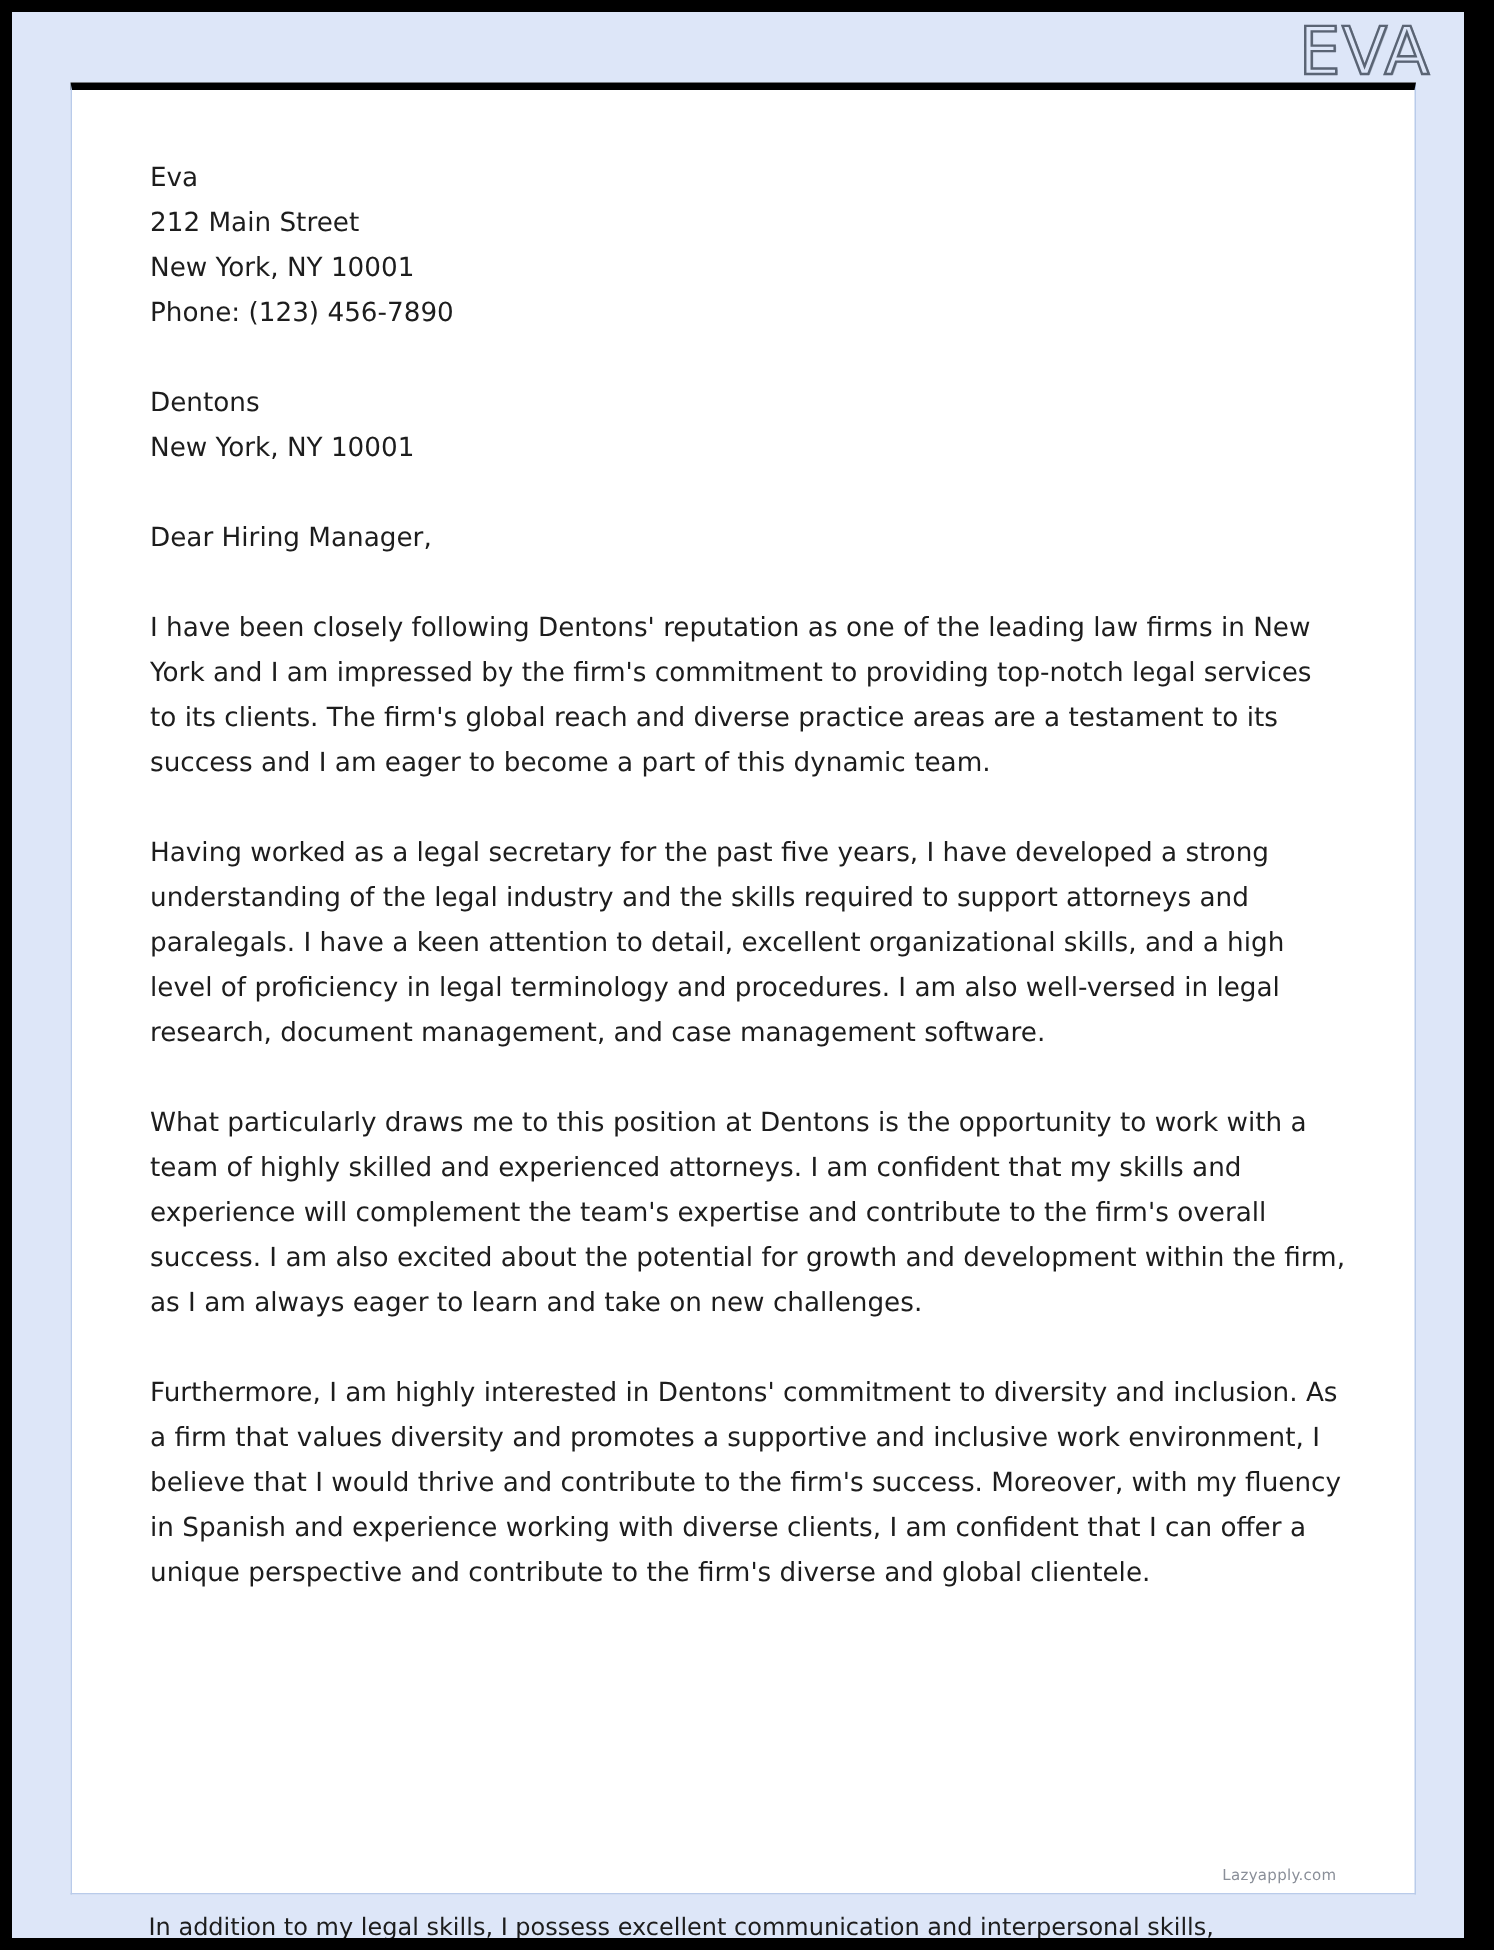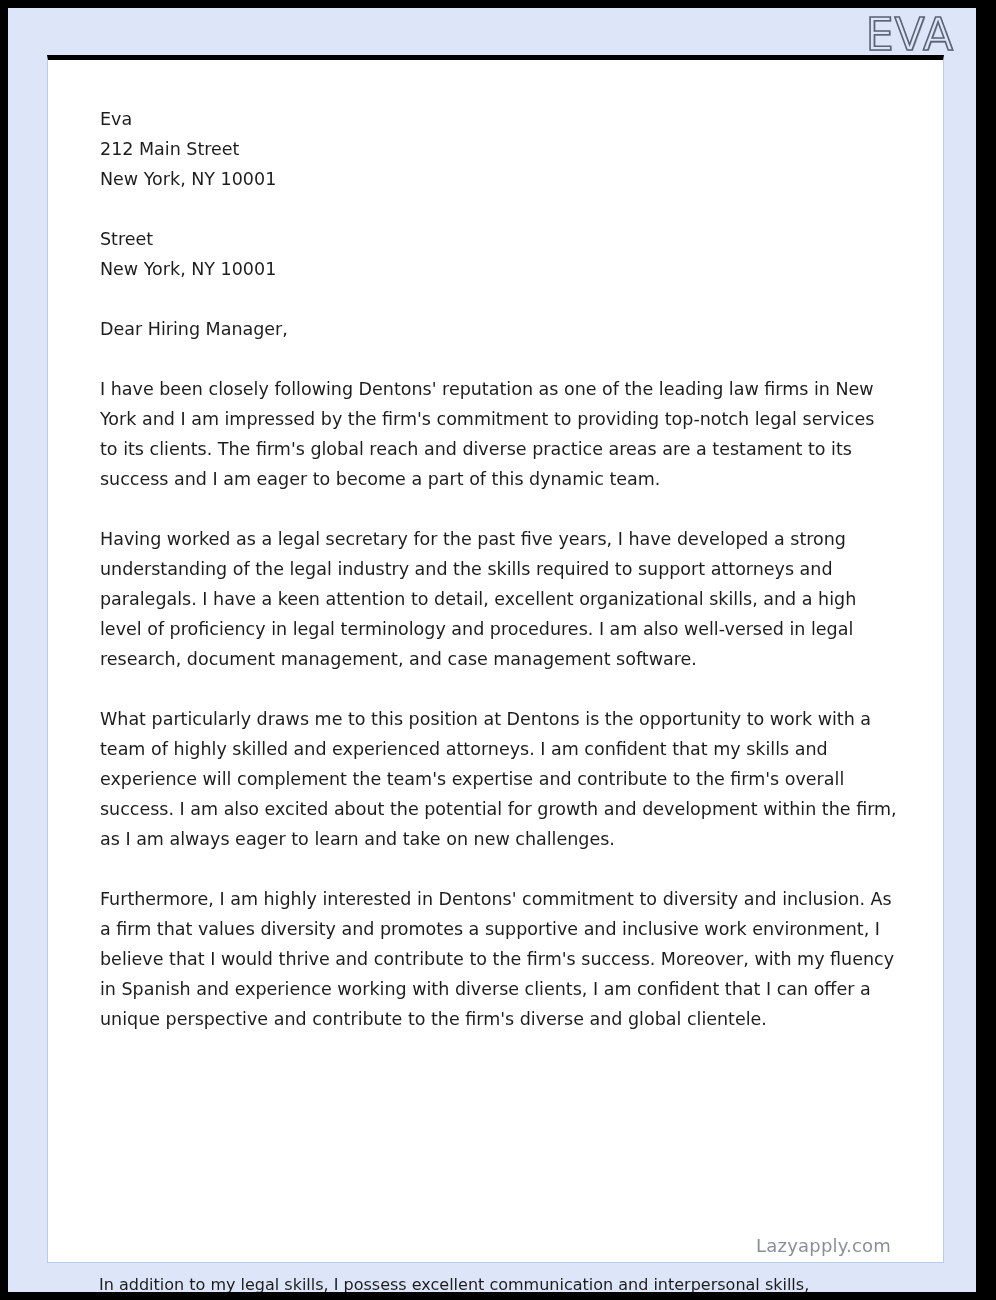--- a/index.html
+++ b/index.html
@@ -92,21 +92,21 @@
   .salutation {
     margin: 0 0 30px 0;
   }
 
   
   .watermark {
     position: absolute;
     right: 52px;
     bottom: 6px;
     font-family: "DejaVu Sans", sans-serif;
-    font-size: 18px;
+    font-size: 10px;
     color: #8a8f99;
     letter-spacing: 0.2px;
   }
 
   
   .overflow-line {
     position: absolute;
     left: 91px;
     top: 1262px;
     width: 880px;
@@ -125,24 +125,25 @@
 
     <div class="brand">EVA</div>
 
     <div class="sheet">
       <div class="sheet-inner letter">
 
         <div class="block">
           <div class="addr-line">Eva</div>
           <div class="addr-line">212 Main Street</div>
           <div class="addr-line">New York, NY 10001</div>
+          <div class="addr-line">Phone: (123) 456-7890</div>
         </div>
 
         <div class="block">
-          <div class="addr-line">Street</div>
+          <div class="addr-line">Dentons</div>
           <div class="addr-line">New York, NY 10001</div>
         </div>
 
         <div class="salutation">Dear Hiring Manager,</div>
 
         <p class="para">I have been closely following Dentons' reputation as one of the leading law firms in New York and I am impressed by the firm's commitment to providing top-notch legal services to its clients. The firm's global reach and diverse practice areas are a testament to its success and I am eager to become a part of this dynamic team.</p>
         <p class="para">Having worked as a legal secretary for the past five years, I have developed a strong understanding of the legal industry and the skills required to support attorneys and paralegals. I have a keen attention to detail, excellent organizational skills, and a high level of proficiency in legal terminology and procedures. I am also well-versed in legal research, document management, and case management software.</p>
         <p class="para">What particularly draws me to this position at Dentons is the opportunity to work with a team of highly skilled and experienced attorneys. I am confident that my skills and experience will complement the team's expertise and contribute to the firm's overall success. I am also excited about the potential for growth and development within the firm, as I am always eager to learn and take on new challenges.</p>
         <p class="para">Furthermore, I am highly interested in Dentons' commitment to diversity and inclusion. As a firm that values diversity and promotes a supportive and inclusive work environment, I believe that I would thrive and contribute to the firm's success. Moreover, with my fluency in Spanish and experience working with diverse clients, I am confident that I can offer a unique perspective and contribute to the firm's diverse and global clientele.</p>
 

